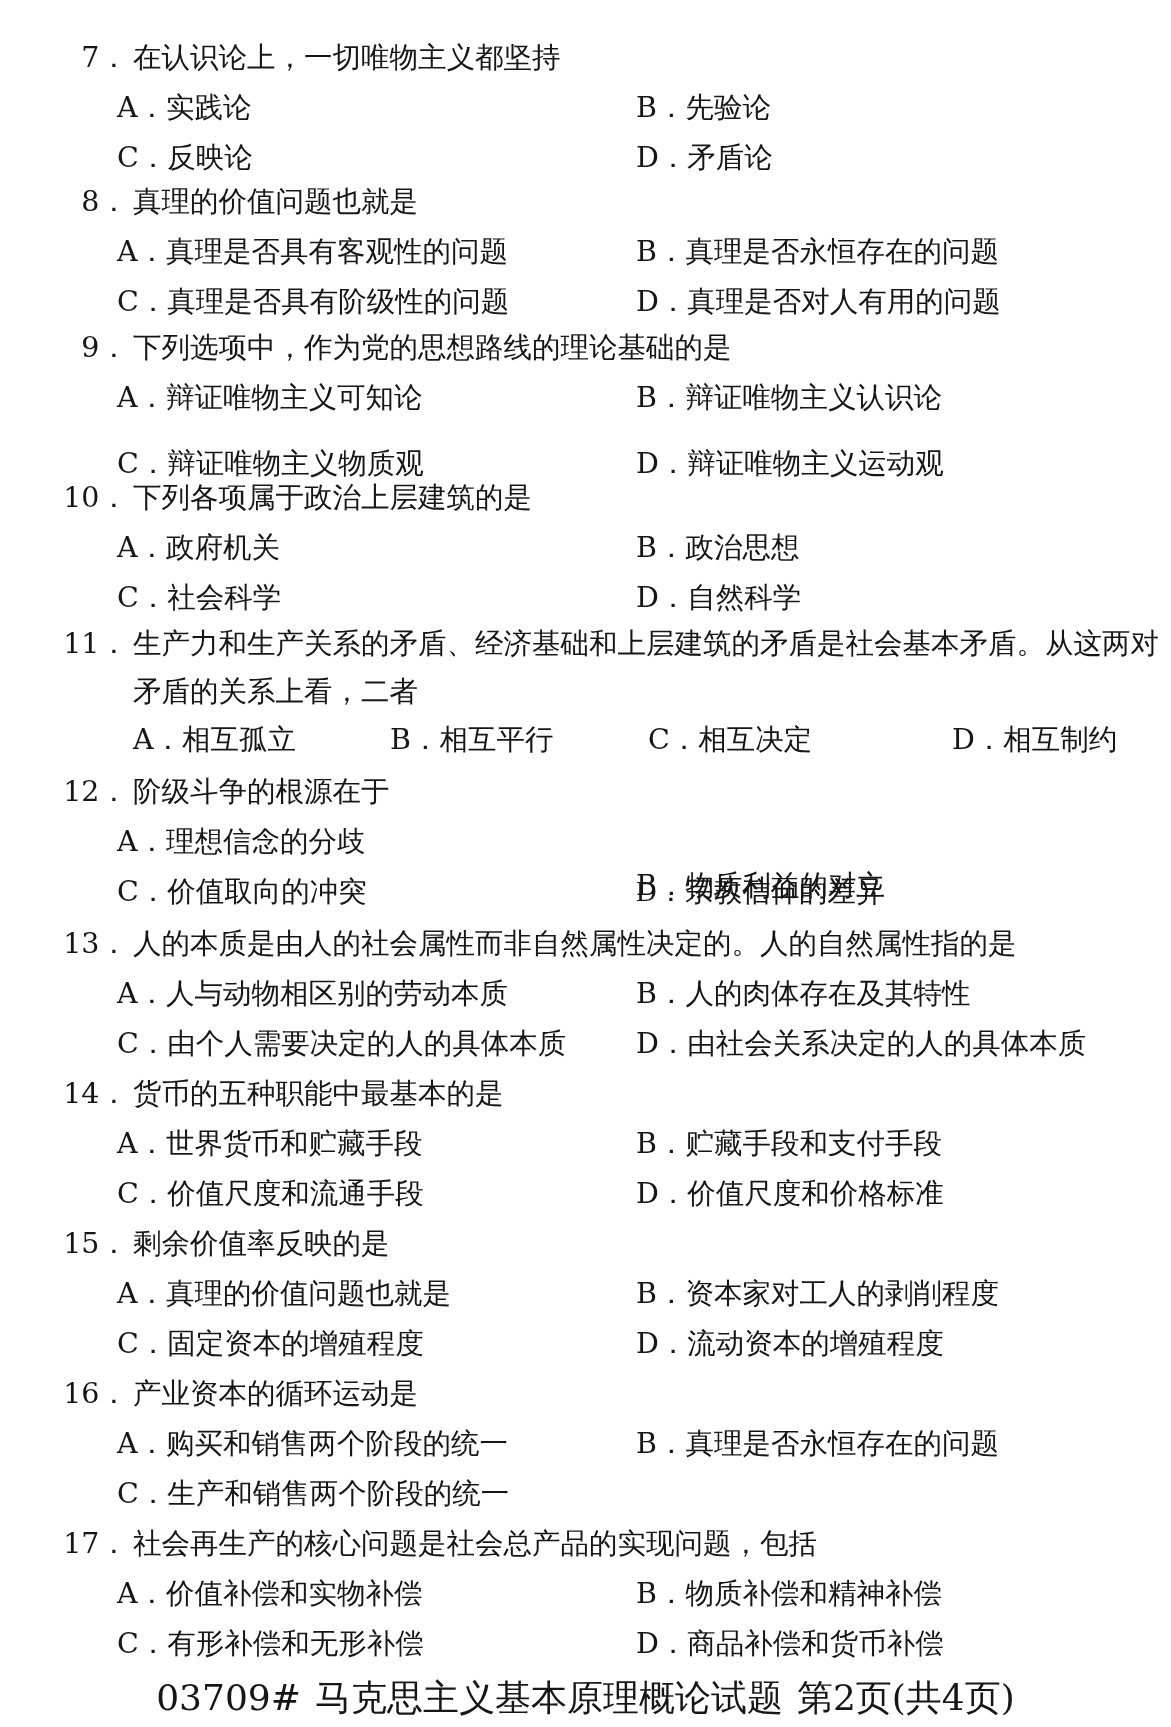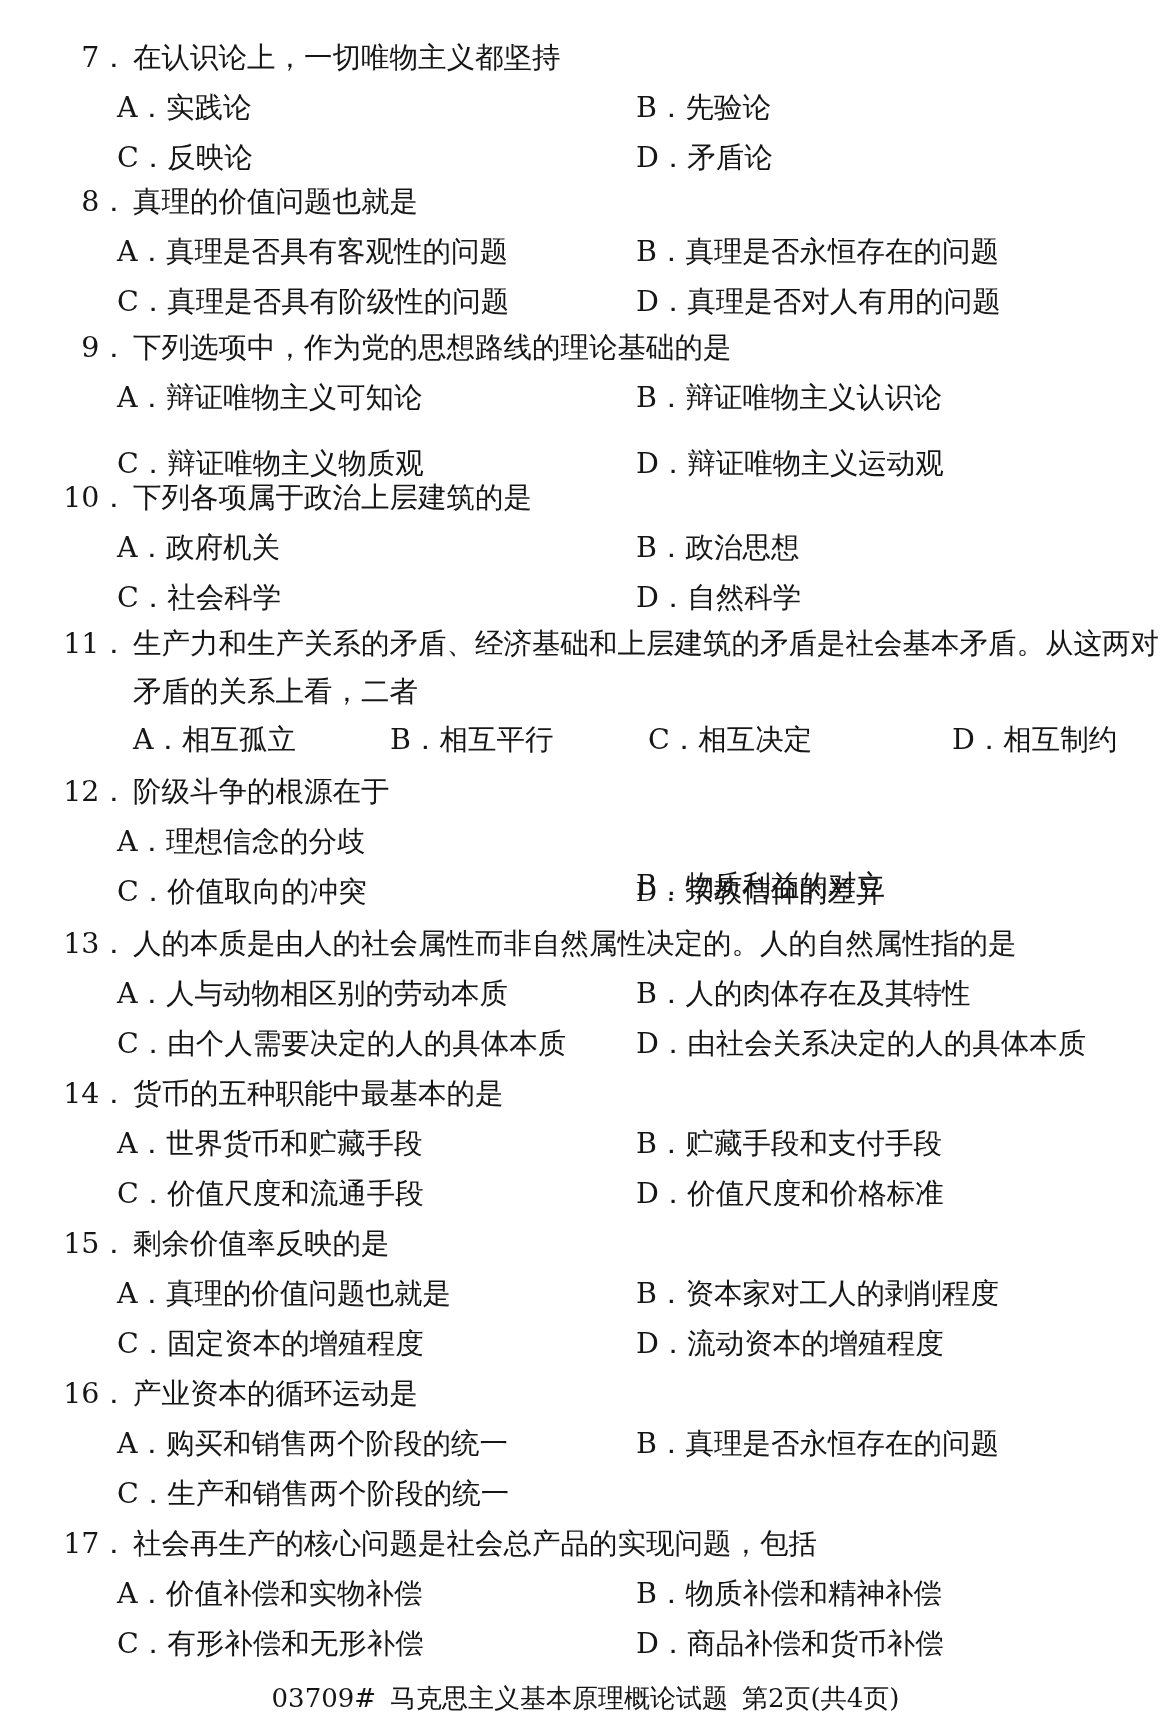--- a/index.html
+++ b/index.html
@@ -40,21 +40,21 @@
   .opt-label{
     display:inline-block;
     min-width:46px;
   }
   .footer{
     position:absolute;
     top:1680px;
     left:0;
     width:100%;
     text-align:center;
-    font-size:26px;
+    font-size:36px;
     line-height:36px;
   }
   .footer span{margin:0 7px;}
 </style>
 </head>
 <body>
 
 <div class="page">
   <div id="questions">
       <div>

